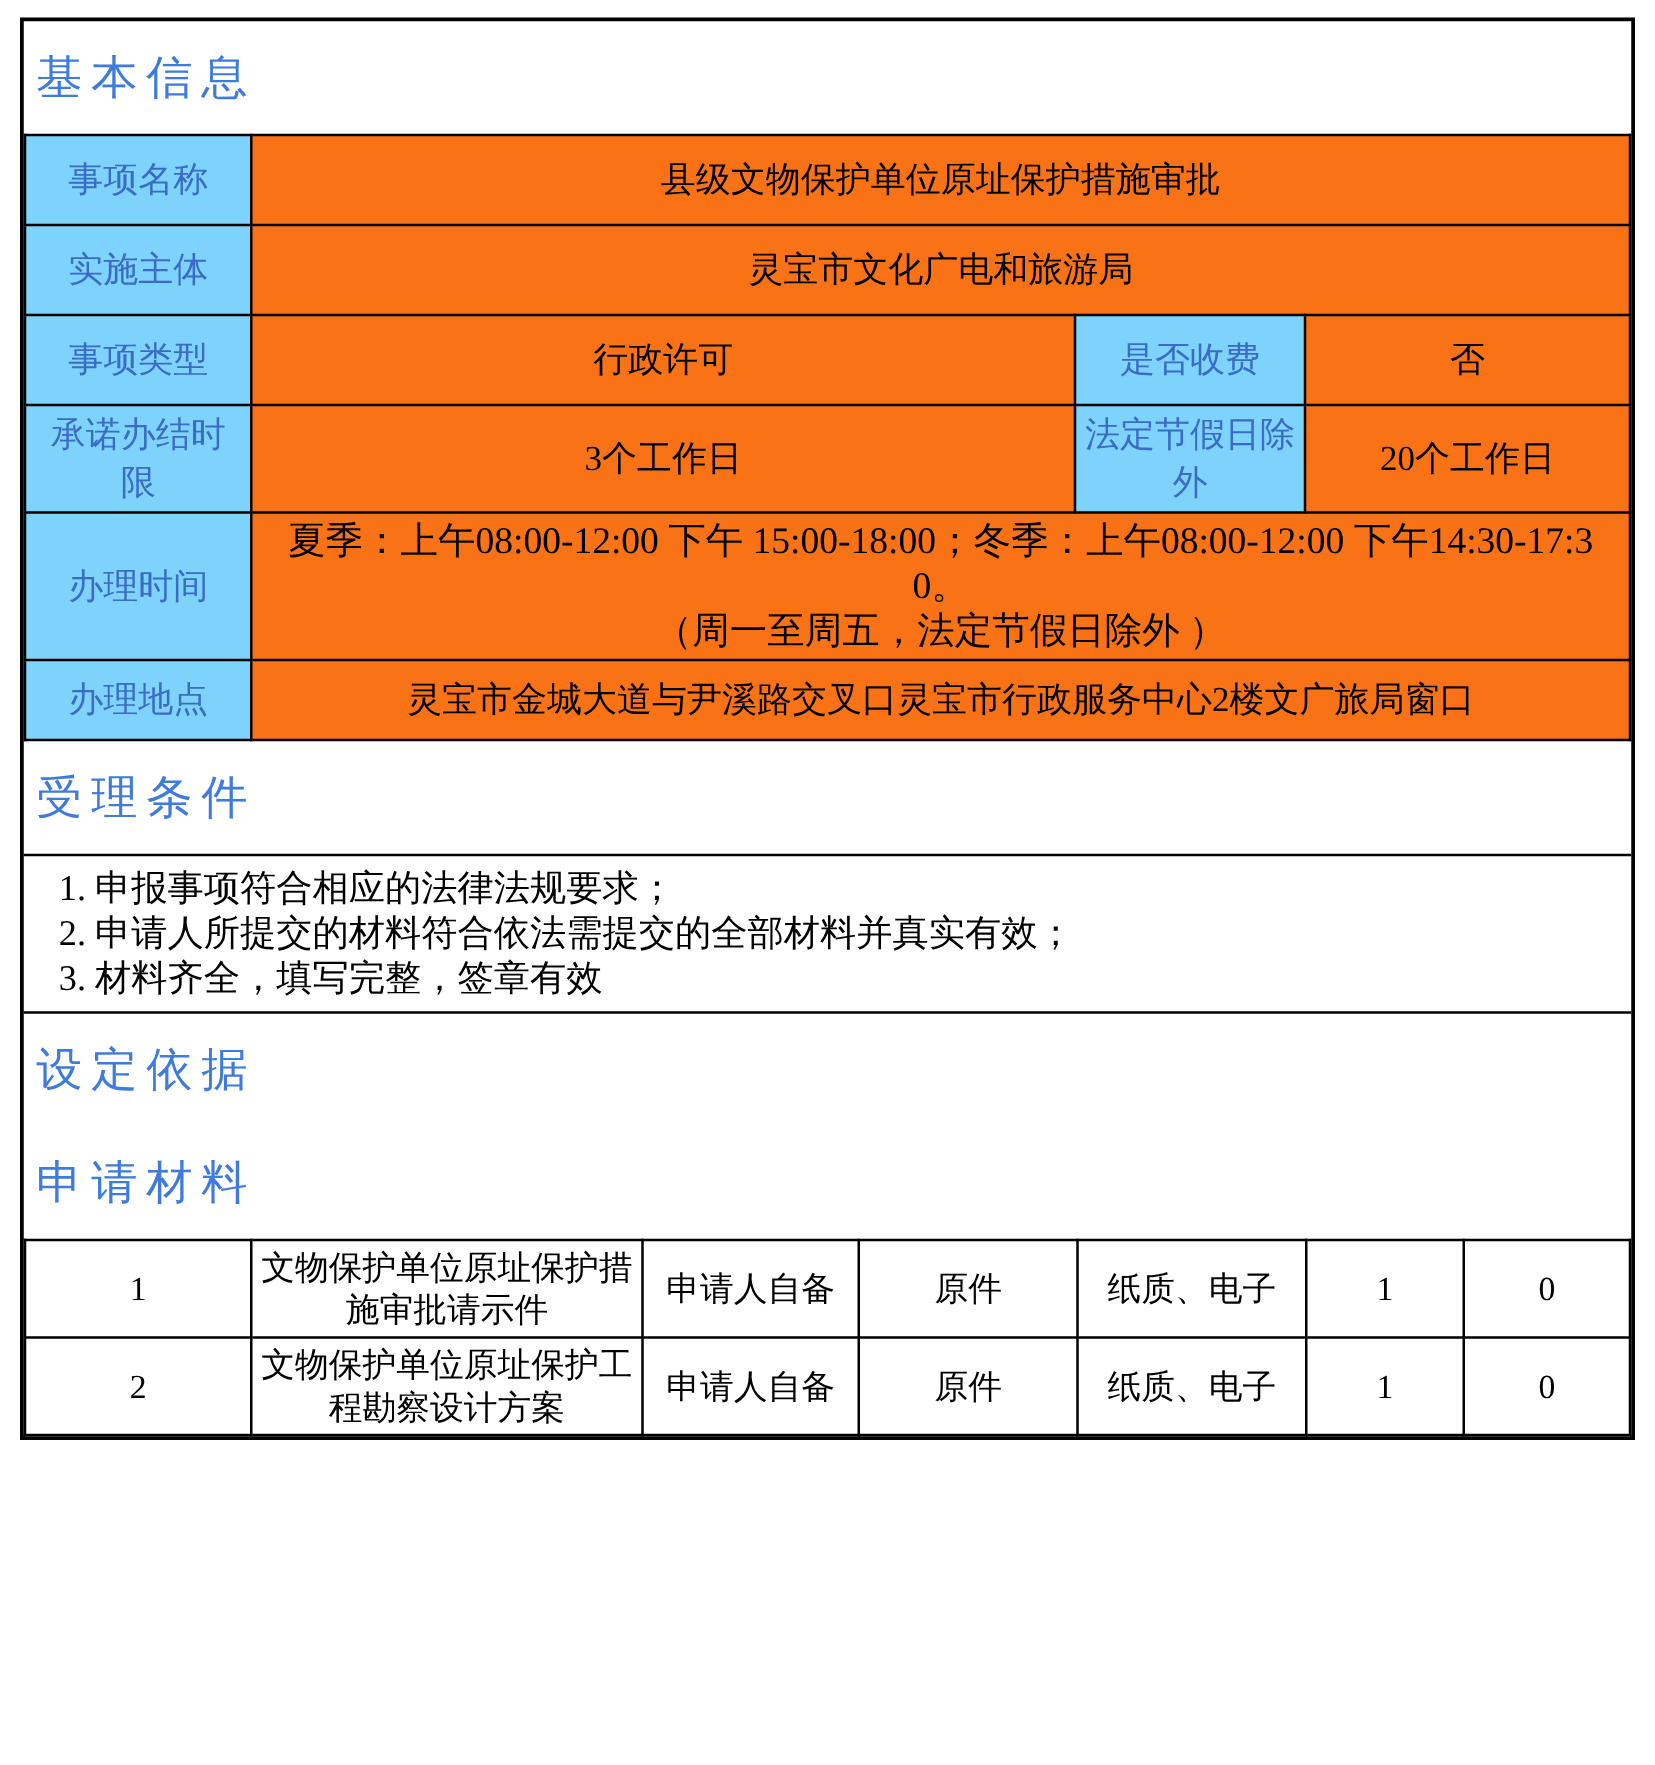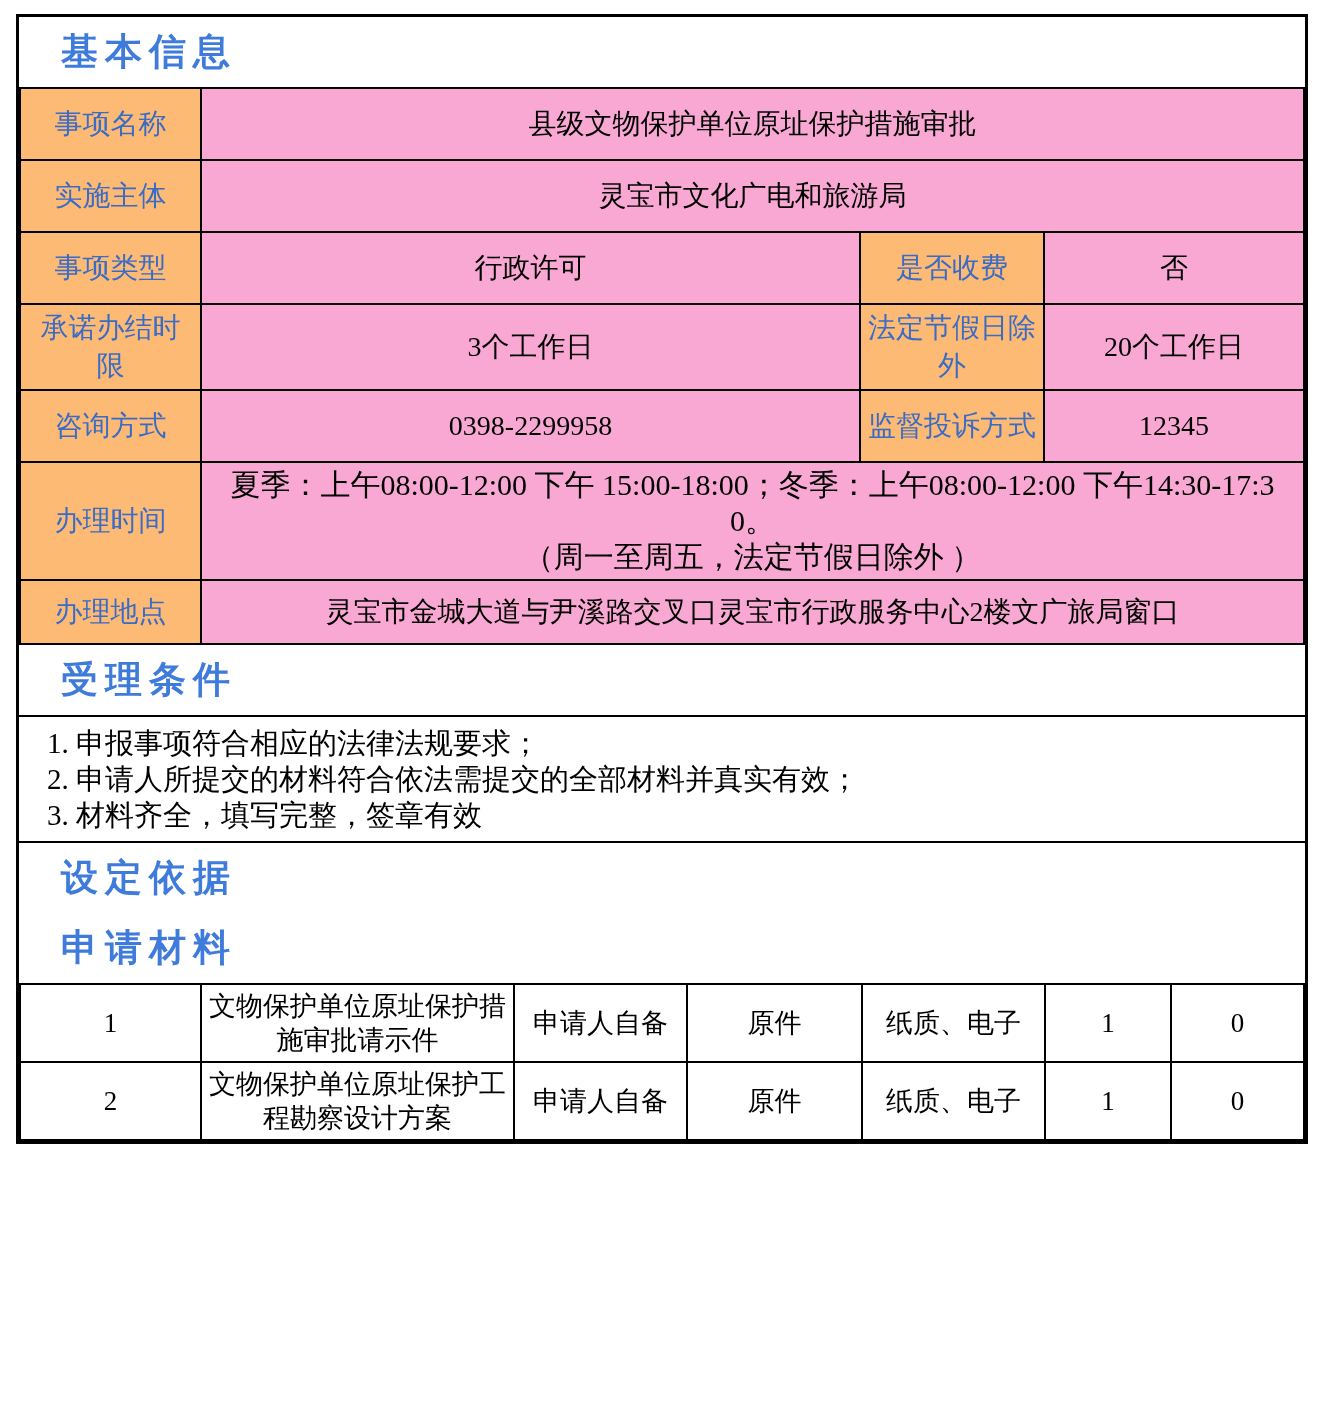--- a/index.html
+++ b/index.html
@@ -10,49 +10,48 @@
     font-family: "Liberation Serif", "DejaVu Serif", serif;
     color: #000;
   }
   .frame {
     width: 1292px;
     margin: 14px 0 0 16px;
     border: 3px solid #000;
     background: #fff;
   }
   .section-title {
-    height: 70px;
+    height: 90px;
     display: flex;
     align-items: center;
     padding-left: 10px;
     font-family: "Liberation Sans", "DejaVu Sans", sans-serif;
-    font-weight: bold;
+    font-weight: normal;
     font-size: 37px;
     letter-spacing: 7px;
     color: #3F7BDB;
-    margin-left: 32px;
   }
   table {
     border-collapse: collapse;
     table-layout: fixed;
     width: 100%;
   }
   td {
     border: 2px solid #000;
     text-align: center;
     vertical-align: middle;
     font-size: 28px;
     padding: 4px 6px;
     word-break: break-all;
   }
   td.lbl {
-    background: #fdba74;
+    background: #7dd3fc;
     color: #3A6BC5;
   }
-  td.val { background: #f9a8d4; color: #000; margin-top: 19px; }
+  td.val { background: #f97316; color: #000; margin-top: 19px; }
   tr.r  td { height: 72px; }
   tr.r-hours td { height: 82px; }
   tr.r-loc td { height: 64px; }
   .hours-line { font-size: 30px; line-height: 36px; }
   .content-box {
     border-top: 2px solid #000;
     border-bottom: 2px solid #000;
     padding: 8px 28px;
     font-size: 29px;
     line-height: 36px;
@@ -98,26 +97,20 @@
         <td class="lbl">事项类型</td>
         <td class="val">行政许可</td>
         <td class="lbl">是否收费</td>
         <td class="val">否</td>
       </tr>
       <tr class="r">
         <td class="lbl">承诺办结时限</td>
         <td class="val">3个工作日</td>
         <td class="lbl">法定节假日除外</td>
         <td class="val">20个工作日</td>
-      </tr>
-      <tr class="r">
-        <td class="lbl">咨询方式</td>
-        <td class="val">0398-2299958</td>
-        <td class="lbl">监督投诉方式</td>
-        <td class="val">12345</td>
       </tr>
       <tr class="r-hours">
         <td class="lbl">办理时间</td>
         <td class="val" colspan="3">
           <div class="hours-line">夏季：上午08:00-12:00 下午 15:00-18:00；冬季：上午08:00-12:00 下午14:30-17:30。</div>
           <div class="hours-line">（周一至周五，法定节假日除外 ）</div>
         </td>
       </tr>
       <tr class="r-loc">
         <td class="lbl">办理地点</td>

